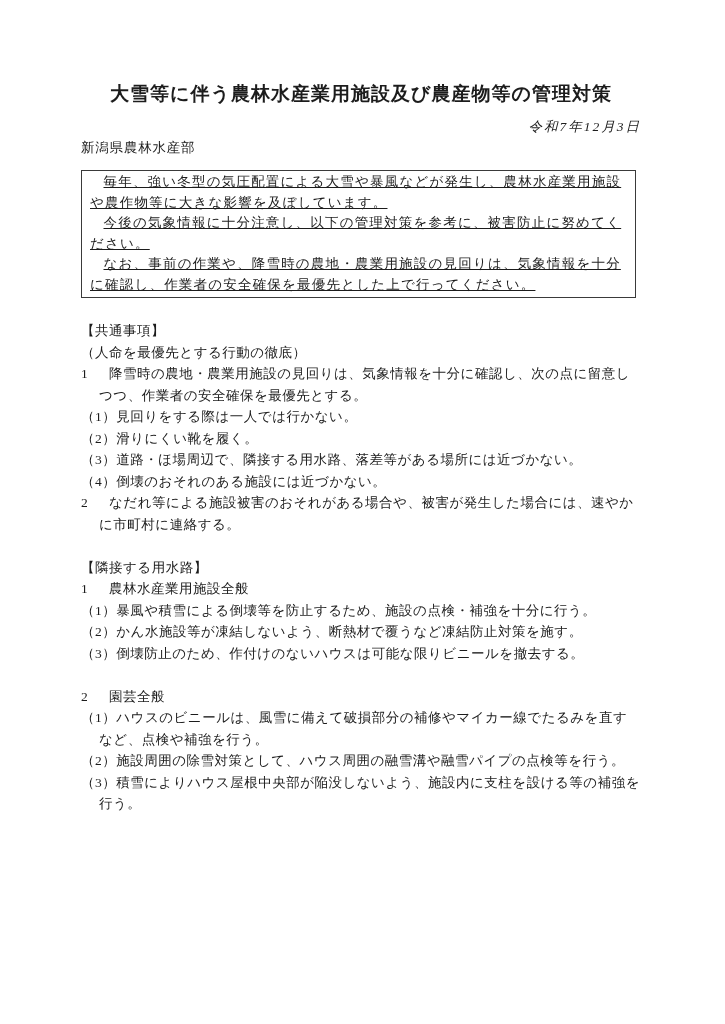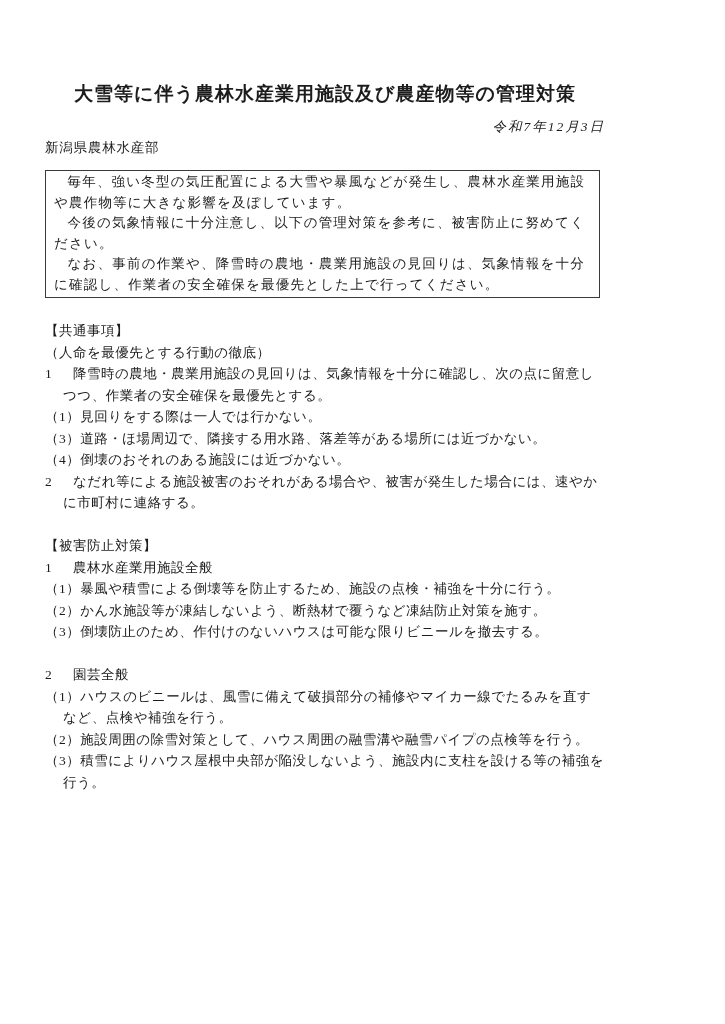--- a/index.html
+++ b/index.html
@@ -2,21 +2,21 @@
 <html><head>
 <meta charset="utf-8">
 <style>
   * { margin: 0; padding: 0; box-sizing: border-box; }
   html, body {
     width: 725px; height: 1024px;
     background: #ffffff;
     color: #1c1c1c;
     font-family: "Liberation Serif", "DejaVu Serif", serif;
   }
-  .page { width: 725px; height: 1024px; padding-left: 45px; overflow: hidden; }
+  .page { width: 725px; height: 1024px; padding-left: 81px; overflow: hidden; }
   .content { width: 560px; }
 
   .doc-title {
     padding-top: 82px;
     font-family: "Liberation Sans", "DejaVu Sans", sans-serif;
     font-weight: bold;
     font-size: 19px;
     line-height: 24px;
     letter-spacing: 1px;
     text-align: center;
@@ -38,21 +38,21 @@
   .notice-box {
     margin-top: 12px;
     width: 555px;
     border: 1px solid #3a3a3a;
     padding: 1px 8px 2px 8px;
     font-size: 13.5px;
     line-height: 20.5px;
     letter-spacing: 1.2px;
     word-break: break-all;
   }
-  .notice-box p { text-indent: 1em; }
+  .notice-box p { text-indent: 1em; text-decoration: underline; }
 
   .body-text {
     font-size: 13.5px;
     line-height: 21.5px;
     letter-spacing: 0.5px;
     word-break: break-all;
   }
   .section-common { margin-top: 22px; }
   .hang {
     padding-left: 18px;
@@ -84,28 +84,29 @@
       <p>なお、事前の作業や、降雪時の農地・農業用施設の見回りは、気象情報を十分に確認し、作業者の安全確保を最優先とした上で行ってください。</p>
     </div>
 
     <div class="body-text section-common">
       <p>【共通事項】</p>
       <p>（人命を最優先とする行動の徹底）</p>
 
       <p class="hang"><span class="num">1</span><span>降雪時の農地・農業用施設の見回りは、気象情報を十分に確認し、次の点に留意しつつ、作業者の安全確保を最優先とする。</span></p>
 
       <p class="hang">（1）見回りをする際は一人では行かない。</p>
+      <p class="hang">（2）滑りにくい靴を履く。</p>
       <p class="hang">（3）道路・ほ場周辺で、隣接する用水路、落差等がある場所には近づかない。</p>
       <p class="hang">（4）倒壊のおそれのある施設には近づかない。</p>
 
       <p class="hang"><span class="num">2</span><span>なだれ等による施設被害のおそれがある場合や、被害が発生した場合には、速やかに市町村に連絡する。</span></p>
     </div>
 
     <div class="body-text">
-      <p class="gap-line">【被害防止対策】</p>
+      <p class="gap-line">【隣接する用水路】</p>
 
       <p class="hang"><span class="num">1</span><span>農林水産業用施設全般</span></p>
 
       <p class="hang">（1）暴風や積雪による倒壊等を防止するため、施設の点検・補強を十分に行う。</p>
       <p class="hang">（2）かん水施設等が凍結しないよう、断熱材で覆うなど凍結防止対策を施す。</p>
       <p class="hang">（3）倒壊防止のため、作付けのないハウスは可能な限りビニールを撤去する。</p>
 
       <p class="hang gap-line"><span class="num">2</span><span>園芸全般</span></p>
 
       <p class="hang">（1）ハウスのビニールは、風雪に備えて破損部分の補修やマイカー線でたるみを直すなど、点検や補強を行う。</p>

